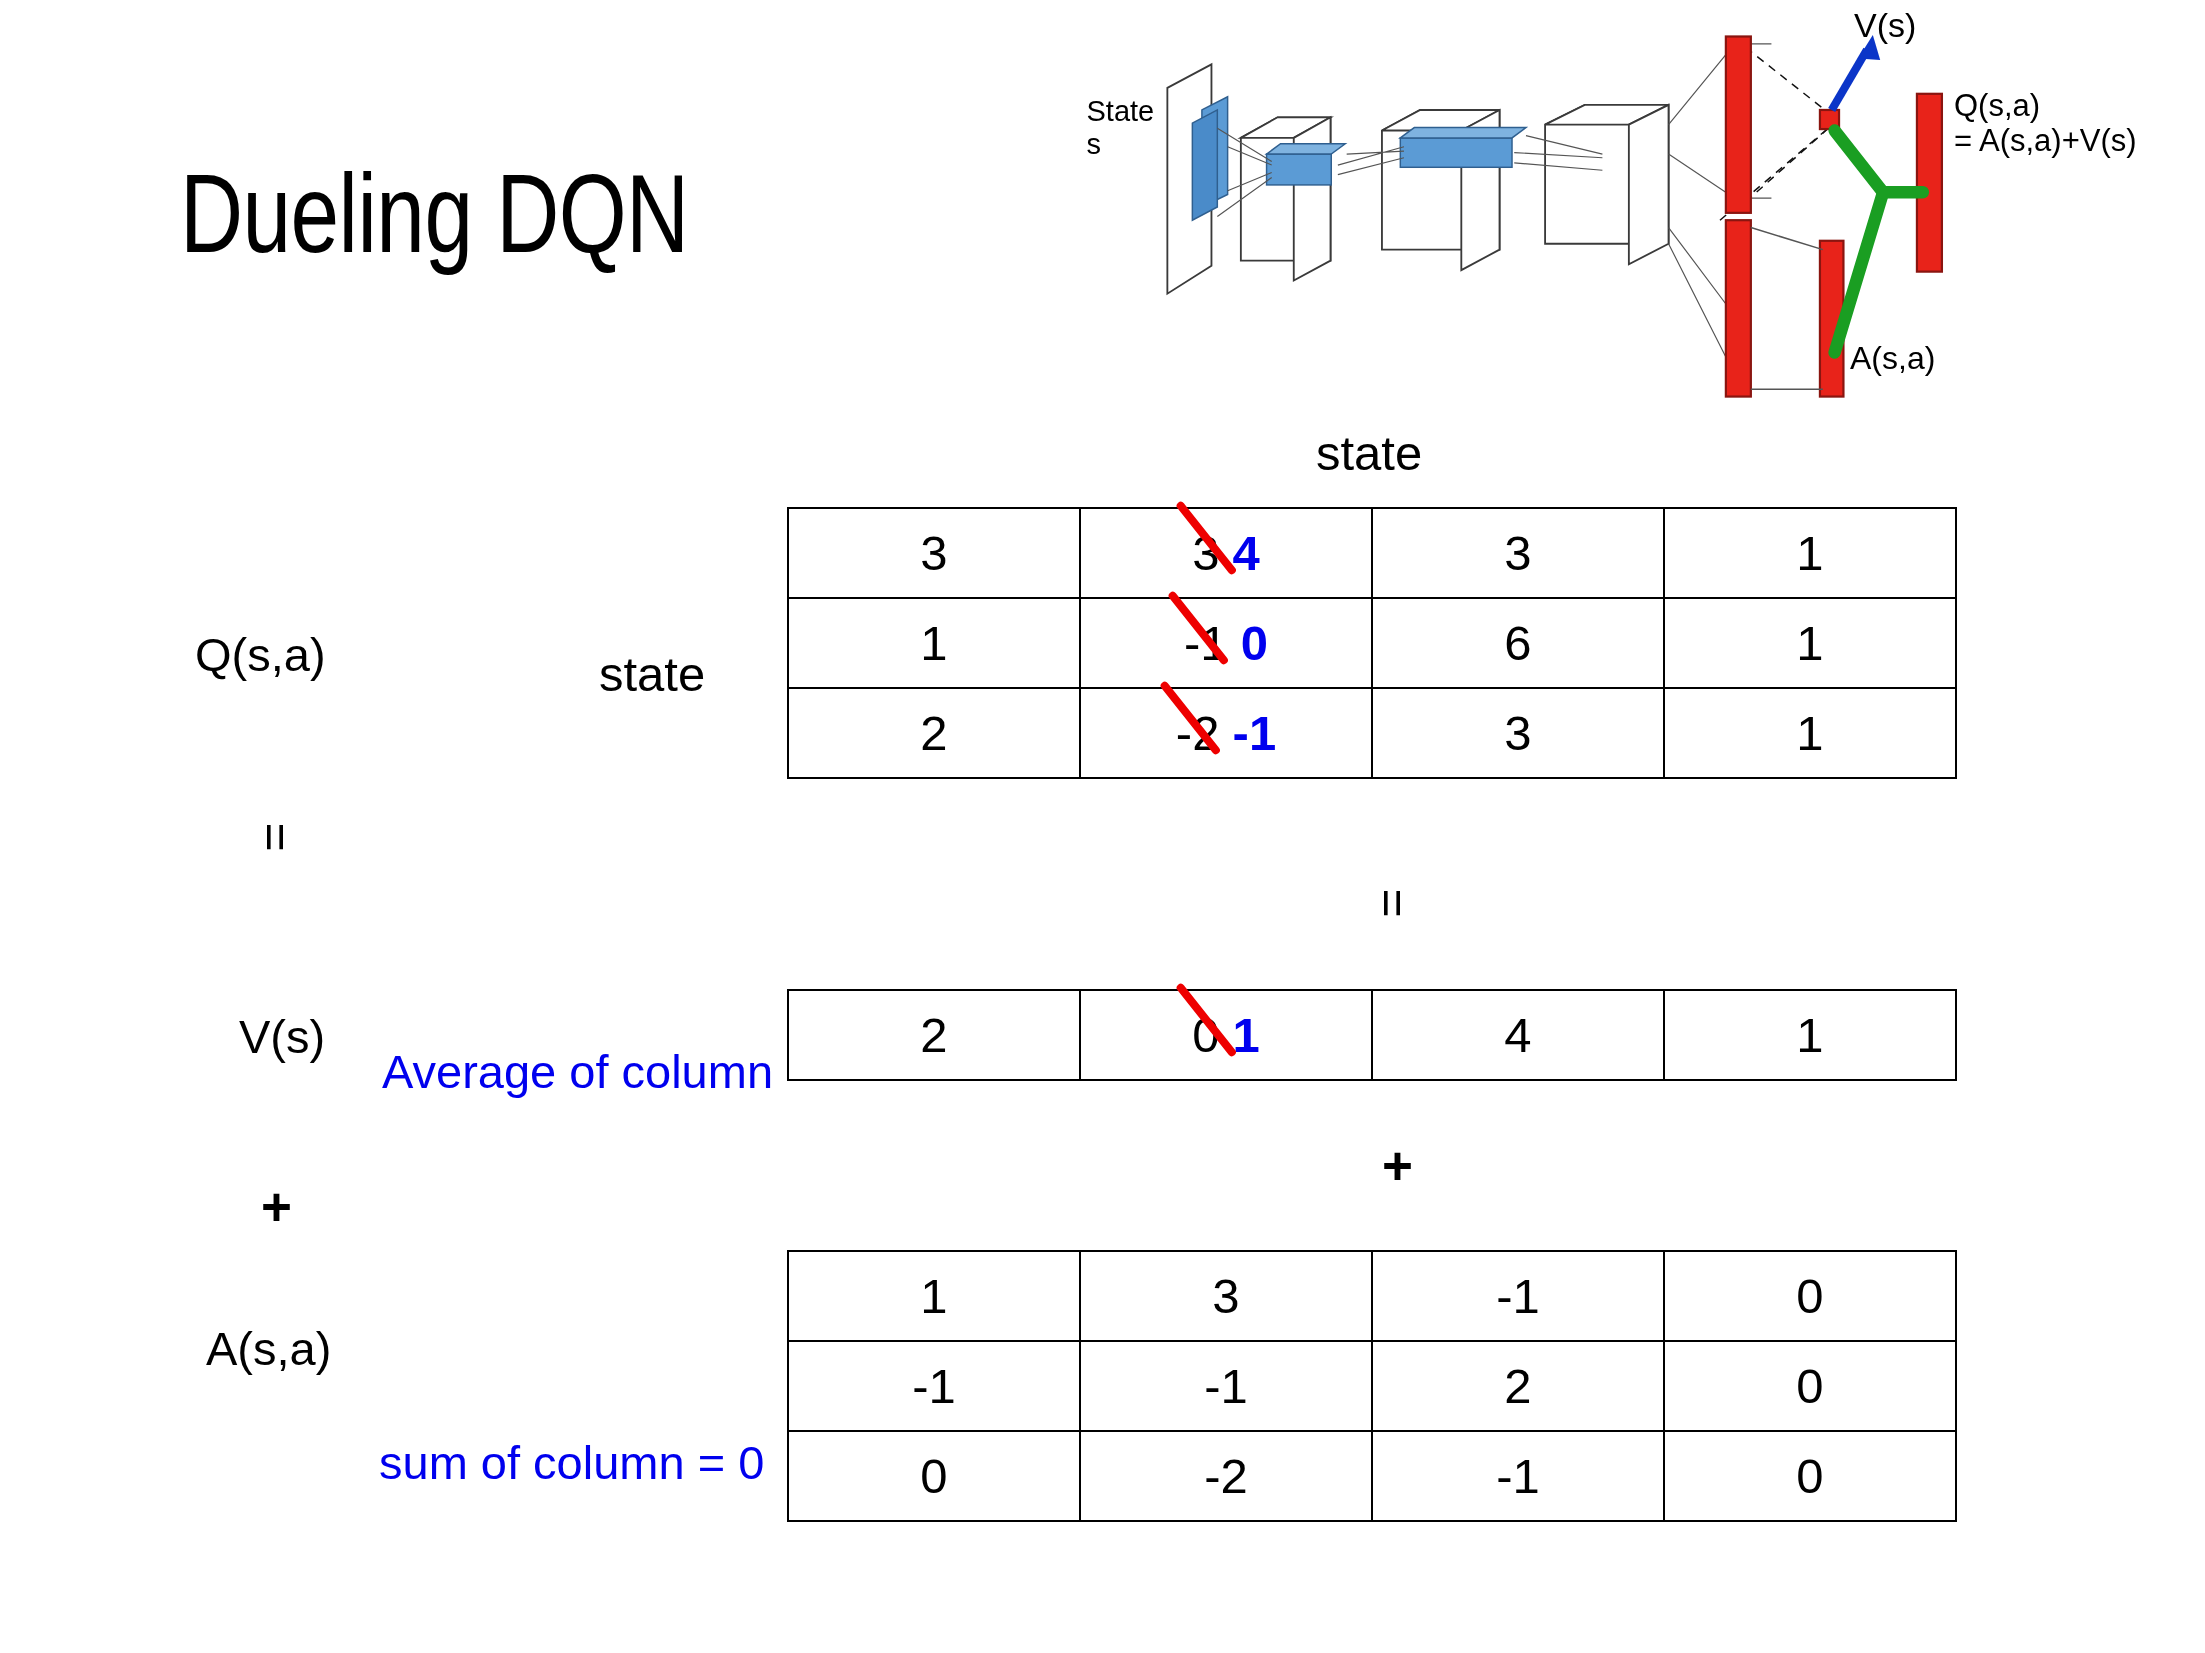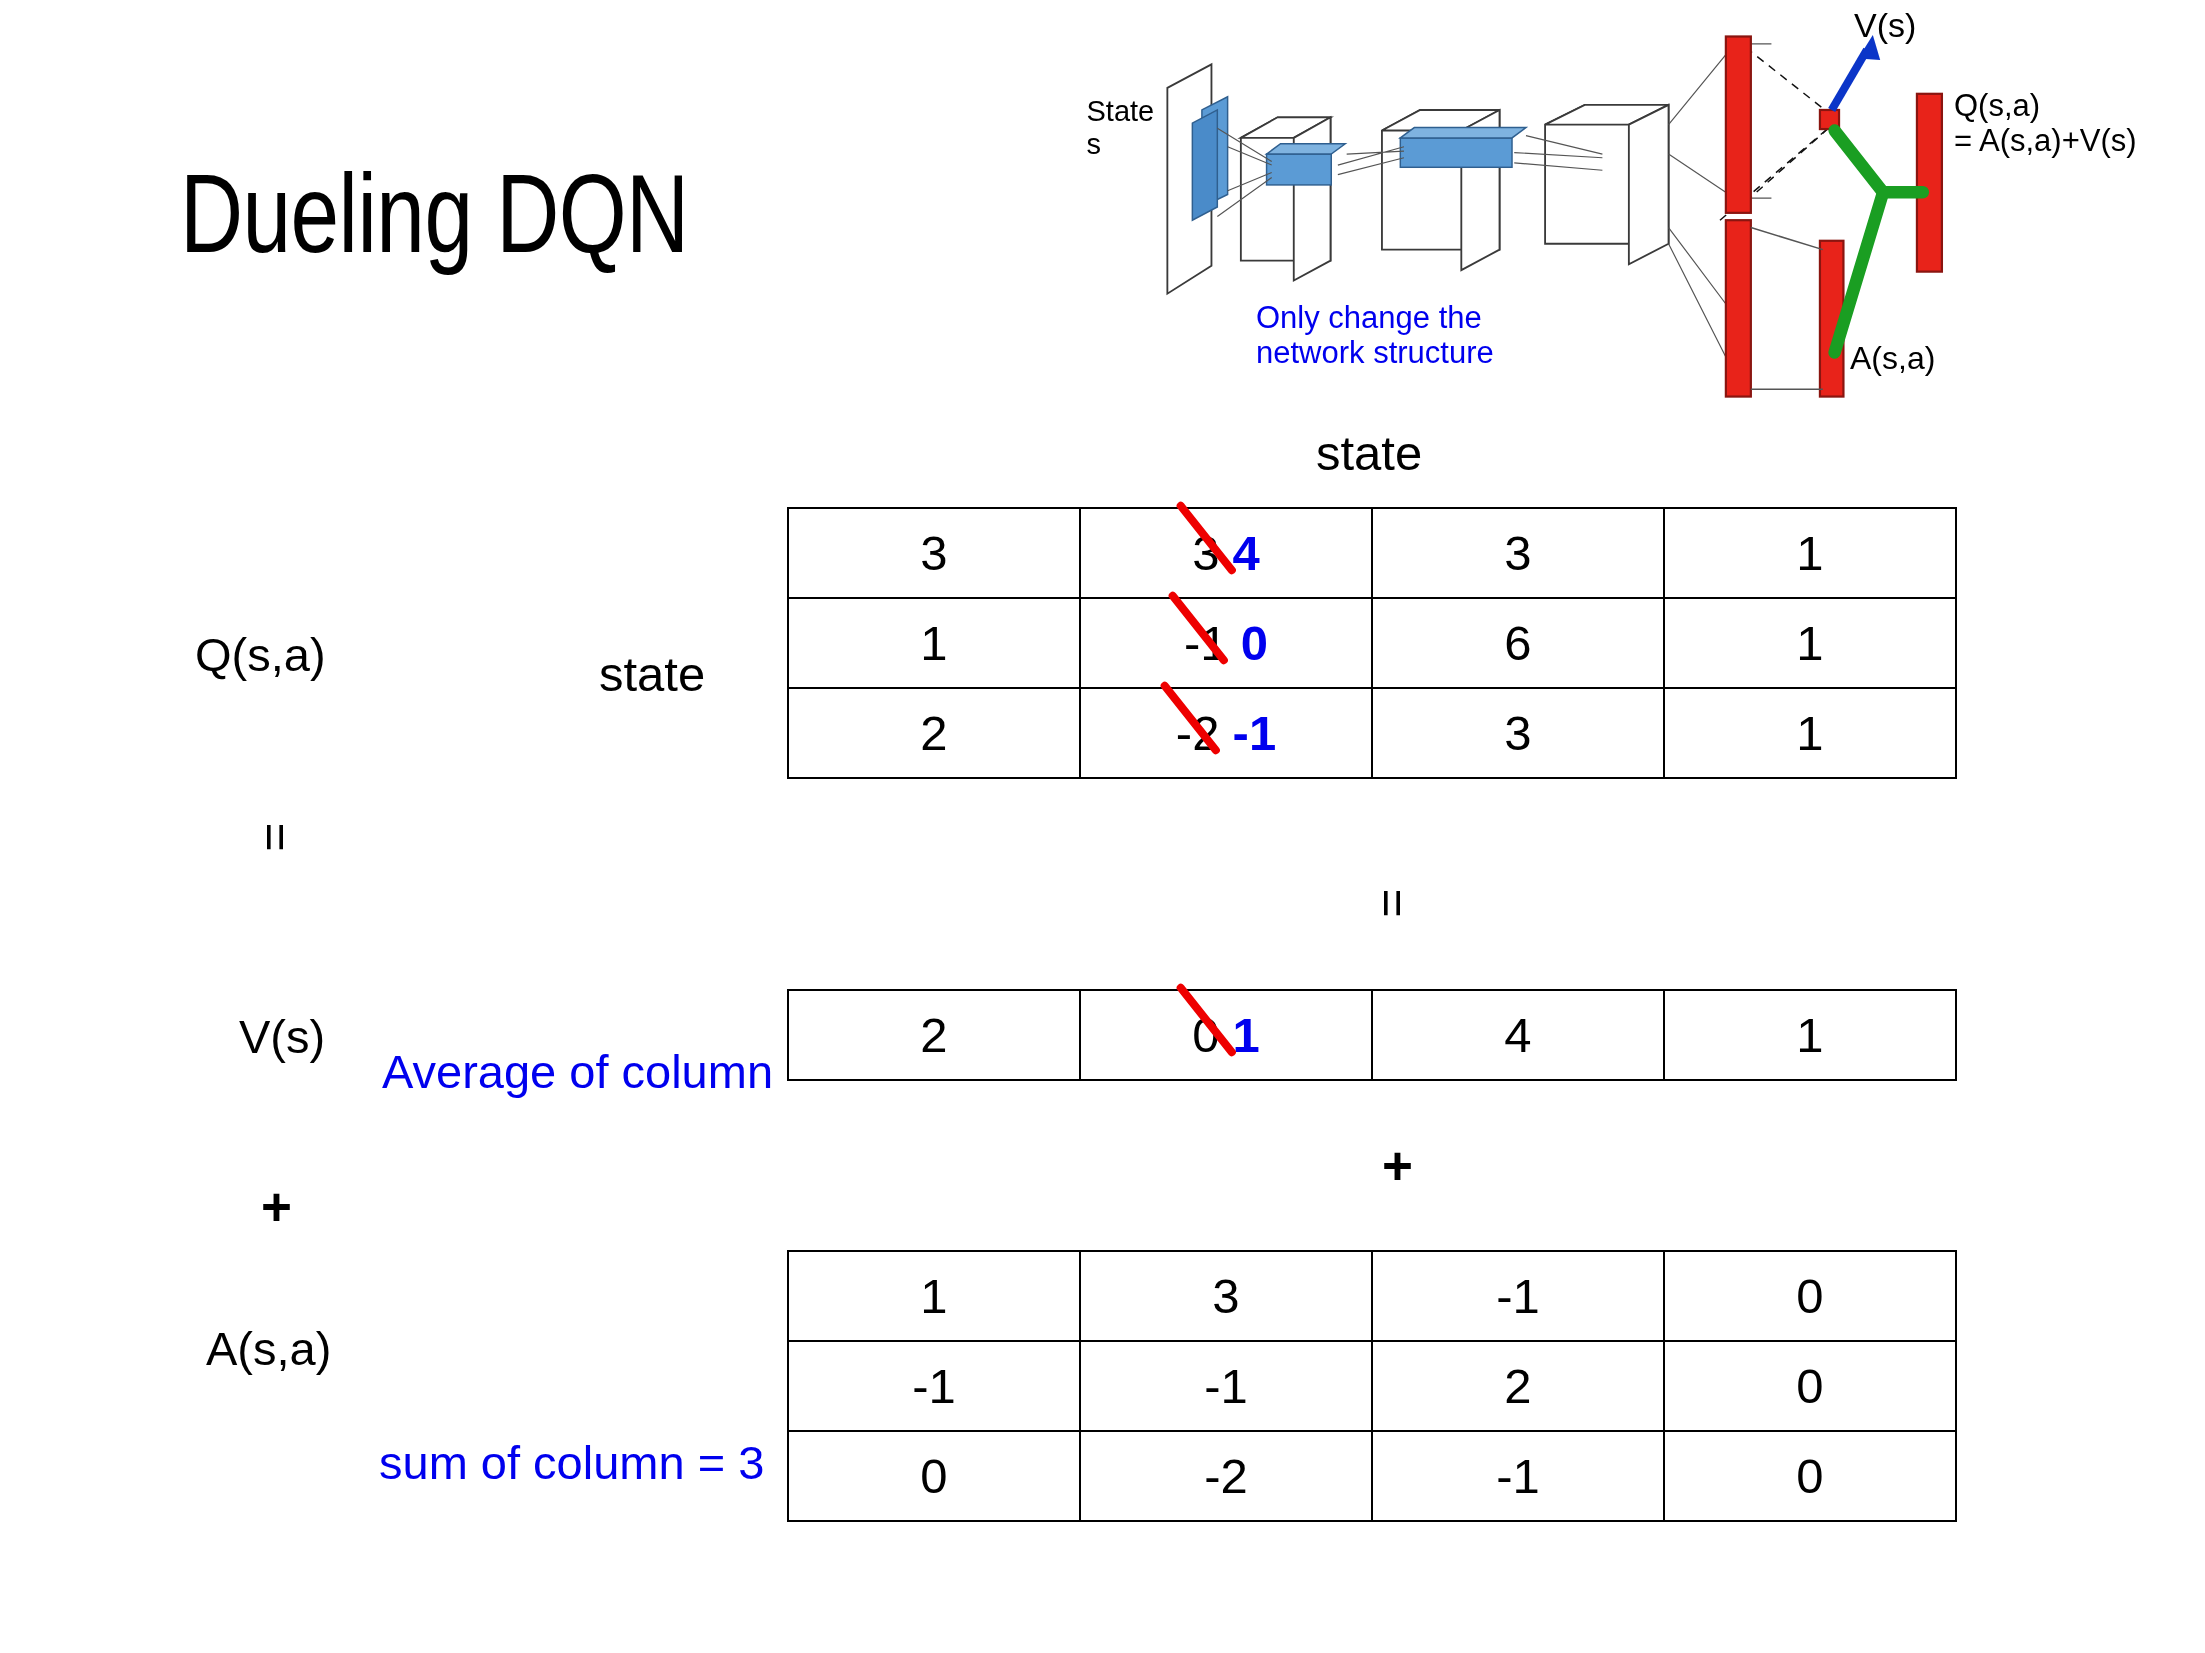--- a/index.html
+++ b/index.html
@@ -130,38 +130,36 @@
     </g>
 
     <g>
       <line x1="1012" y1="140" x2="1060" y2="58" stroke="#0b35c8" stroke-width="11"></line>
       <polygon points="1068,38 1048,70 1078,72" fill="#0b35c8"></polygon>
     </g>
   </svg>
 
   <div class="diag-label" style="left:-1.5px;top:88px;">State
 s</div>
-  <div class="diag-label blue" style="left:168px;top:294px;">Only change the
-network structure</div>
   <div class="diag-label" style="left:766px;top:-1.5px;font-size:34px;">V(s)</div>
   <div class="diag-label" style="left:762px;top:334px;font-size:32px;">A(s,a)</div>
   <div class="diag-label" style="left:866px;top:82px;font-size:31px;">Q(s,a)
 = A(s,a)+V(s)</div>
 </div>
 
 <div class="lbl" id="lbl-state">state</div>
 <div class="lbl" id="lbl-action">state</div>
 
 <div class="lbl k" id="lbl-q">Q(s,a)</div>
 <div class="op eqrot" id="eq1">=</div>
 <div class="lbl k" id="lbl-v">V(s)</div>
 <div class="lbl blue" id="lbl-avg">Average of column</div>
 <div class="op" id="plus1">+</div>
 <div class="lbl k" id="lbl-a">A(s,a)</div>
-<div class="lbl blue" id="lbl-sum">sum of column = 3</div>
+<div class="lbl blue" id="lbl-sum">sum of column = 0</div>
 
 <div class="op eqrot" id="eq2">=</div>
 <div class="op" id="plus2">+</div>
 
 <table class="grid" id="tbl-q">
     <tbody>
       <tr>
         <td><span class="cellwrap">
             <span>3</span>
           </span></td>

